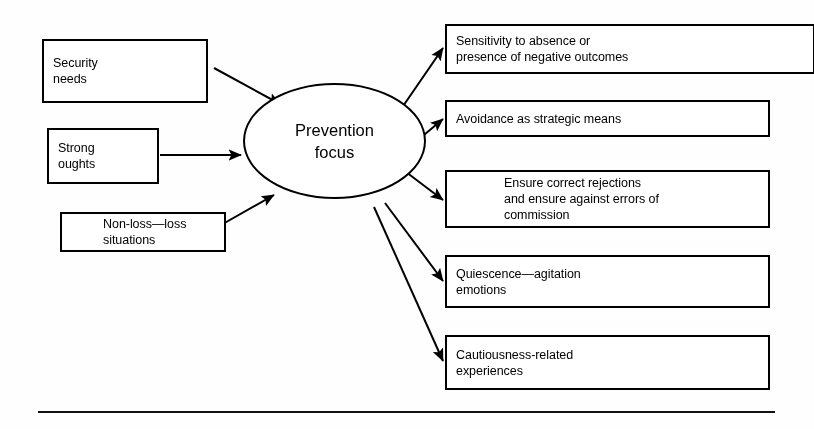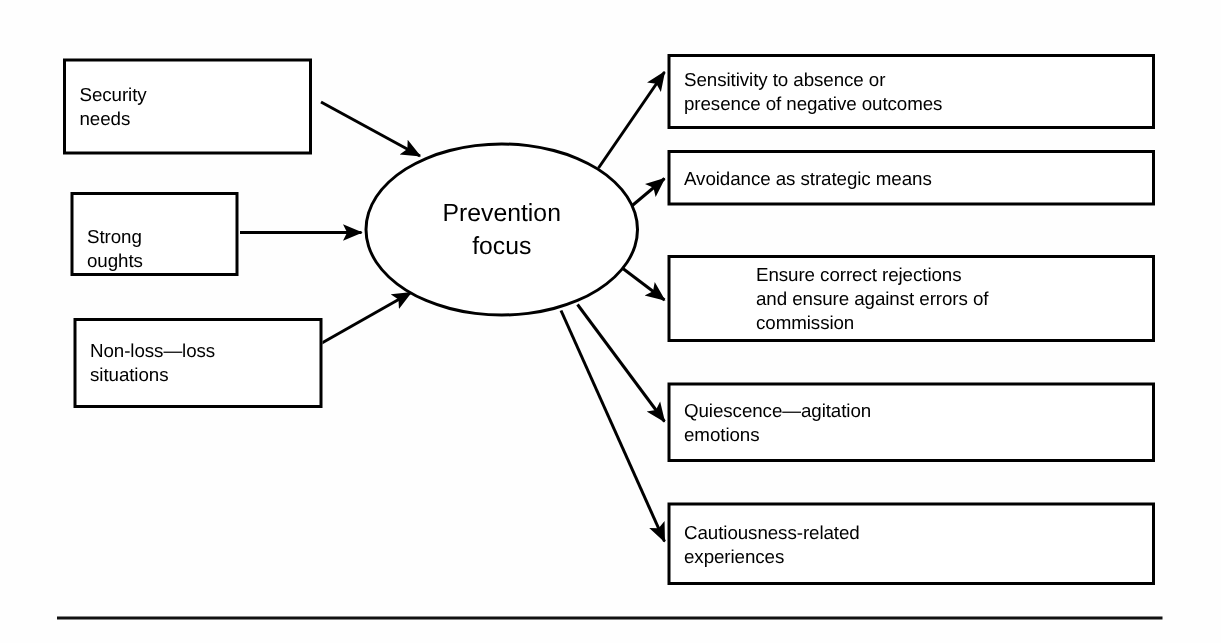--- a/index.html
+++ b/index.html
@@ -90,36 +90,36 @@
     <line x1="385" y1="203" x2="443" y2="281" stroke="#000000" stroke-width="2" marker-end="url(#arrowhead)"></line>
 
     <line x1="374" y1="207" x2="443" y2="361" stroke="#000000" stroke-width="2" marker-end="url(#arrowhead)"></line>
   </svg>
 
   <div class="node-box" style="left:42px; top:39px; width:166px; height:64px;">
     <div class="node-text">Security
 needs</div>
   </div>
 
-  <div class="node-box" style="left:47px; top:128px; width:112px; height:56px;align-items:flex-end;">
+  <div class="node-box" style="left:47px; top:128px; width:112px; height:56px;">
     <div class="node-text">Strong
 oughts</div>
   </div>
 
-  <div class="node-box" style="left:49px; top:212px; width:166px; height:60px;">
+  <div class="node-box" style="left:60px; top:212px; width:166px; height:40px;padding-left:32px;">
     <div class="node-text">Non-loss—loss
 situations</div>
   </div>
 
-  <div class="hub" style="left:243px; top:95px; width:183px; height:116px;">
+  <div class="hub" style="left:243px; top:83px; width:183px; height:116px;">
     <div class="hub-text">Prevention
 focus</div>
   </div>
 
-  <div class="node-box" style="left:445px; top:36px; width:325px; height:50px;">
+  <div class="node-box" style="left:445px; top:24px; width:370px; height:50px;">
     <div class="node-text">Sensitivity to absence or
 presence of negative outcomes</div>
   </div>
 
   <div class="node-box" style="left:445px; top:100px; width:325px; height:37px;">
     <div class="node-text">Avoidance as strategic means</div>
   </div>
 
   <div class="node-box" style="left:445px; top:170px; width:325px; height:58px;padding-left:48px;">
     <div class="node-text">Ensure correct rejections

